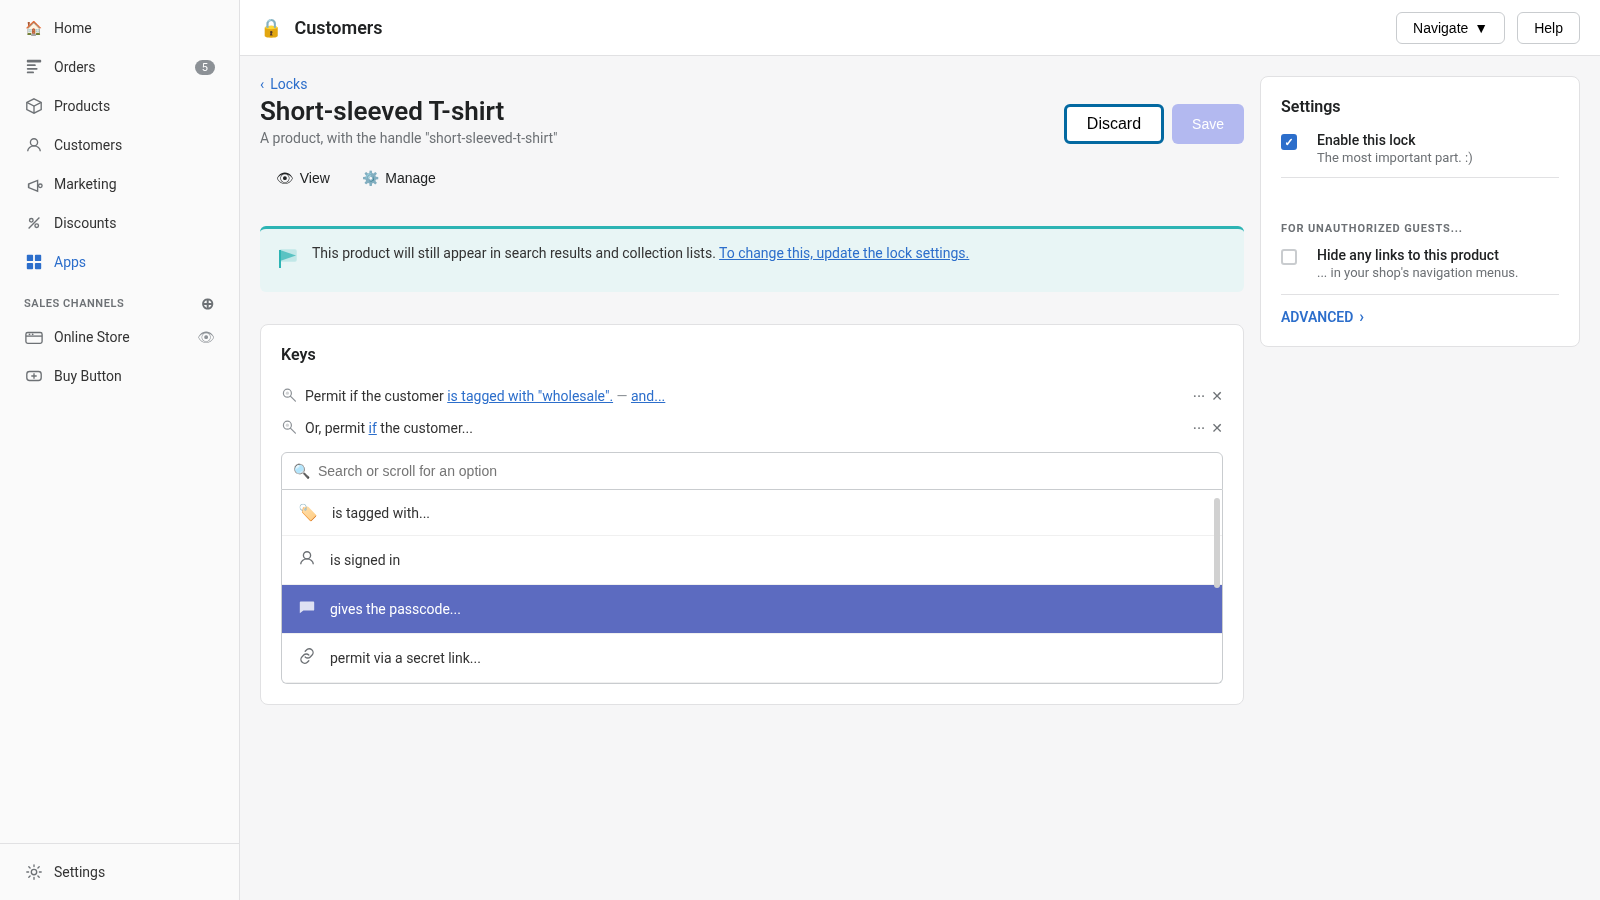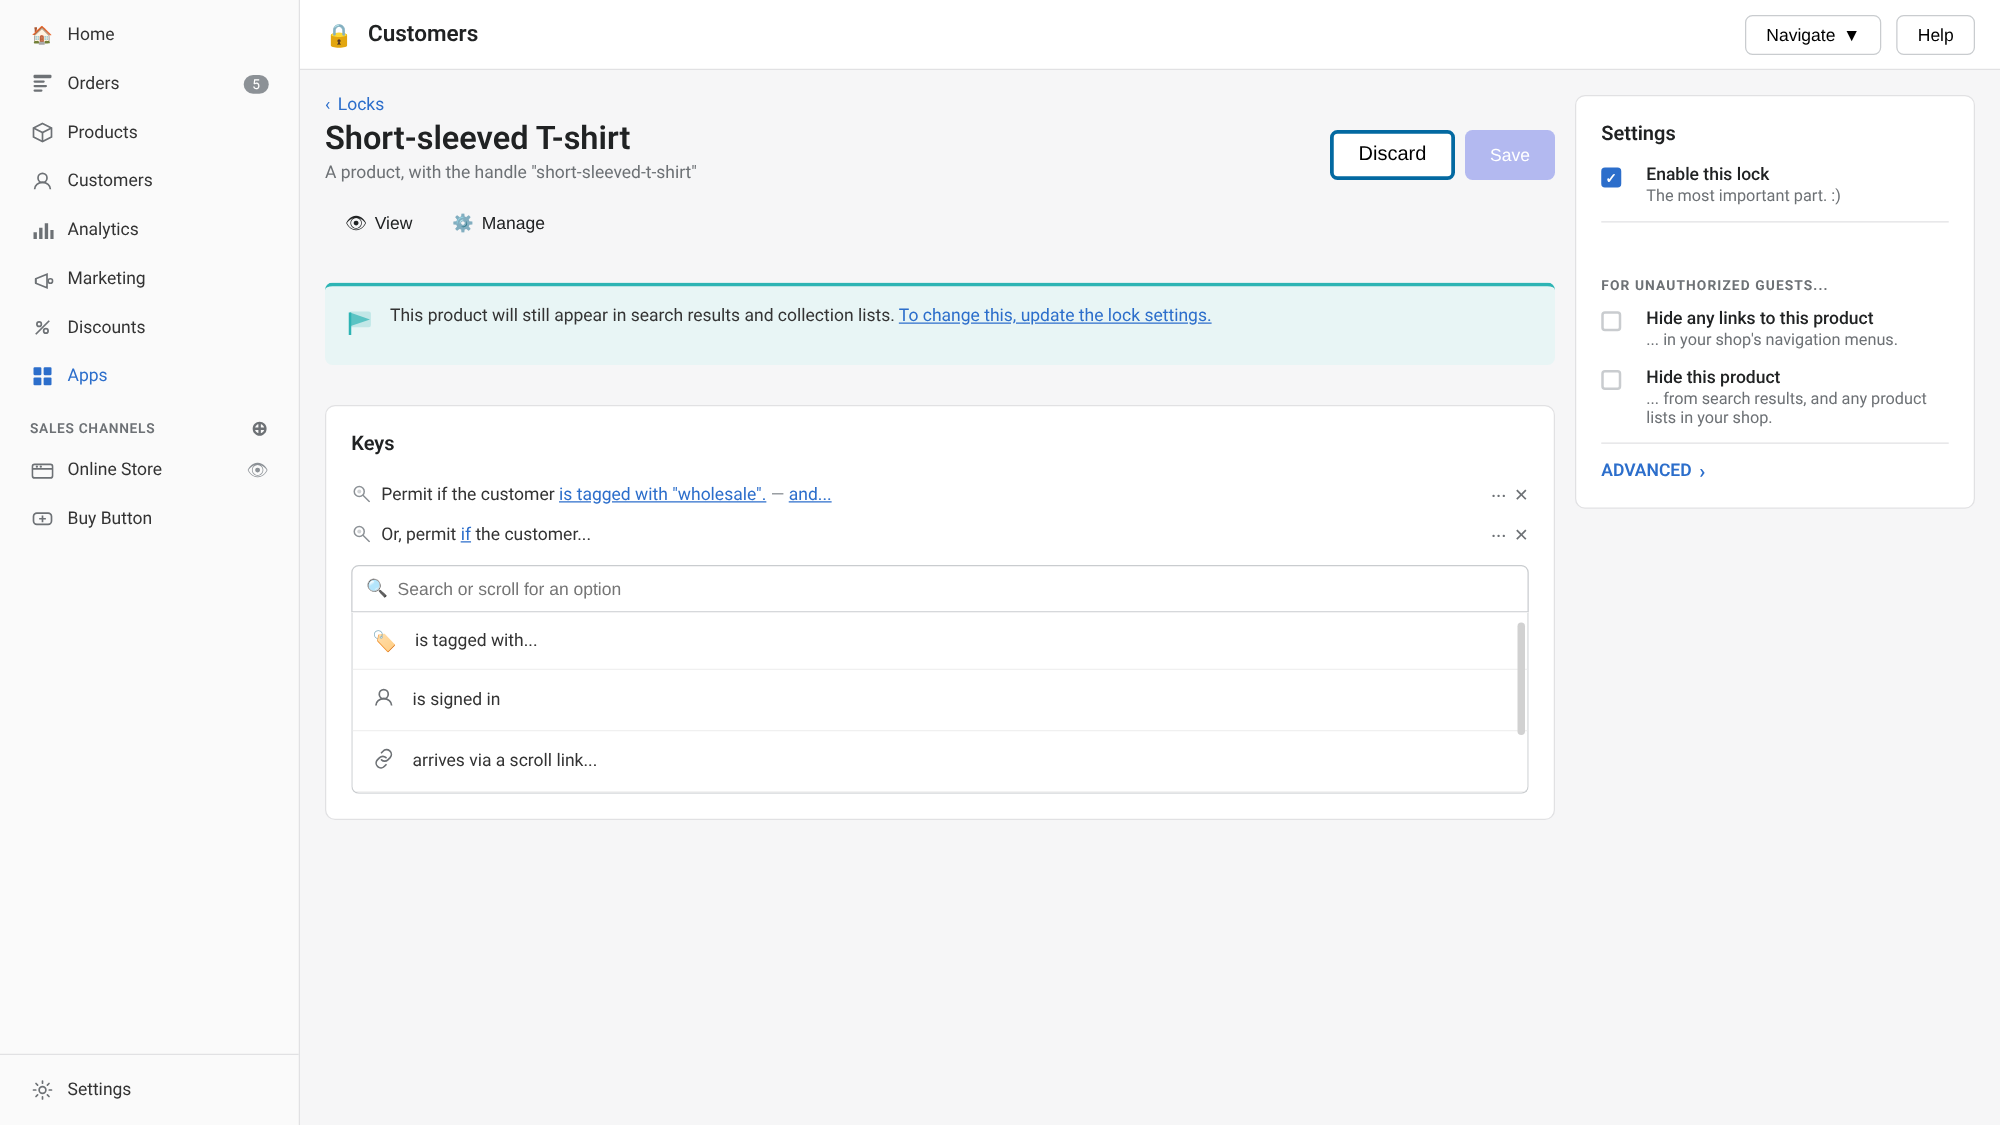--- a/index.html
+++ b/index.html
@@ -279,31 +279,20 @@
       <span>Products</span>
     </div>
     <div class="nav-item">
       <span class="nav-icon">
         <svg width="18" height="18" viewBox="0 0 20 20" fill="none">
             <circle cx="10" cy="7" r="4" stroke="#6d7175" stroke-width="1.5"></circle>
             <path d="M3 17c0-3.314 3.134-6 7-6s7 2.686 7 6" stroke="#6d7175" stroke-width="1.5"></path>
           </svg>
       </span>
       <span>Customers</span>
-    </div>
-    <div class="nav-item">
-      <span class="nav-icon">
-        <svg width="18" height="18" viewBox="0 0 20 20" fill="none">
-            <rect x="2" y="12" width="3" height="6" fill="#6d7175"></rect>
-            <rect x="7" y="8" width="3" height="10" fill="#6d7175"></rect>
-            <rect x="12" y="4" width="3" height="14" fill="#6d7175"></rect>
-            <rect x="17" y="10" width="3" height="8" fill="#6d7175"></rect>
-          </svg>
-      </span>
-      <span>Analytics</span>
     </div>
     <div class="nav-item">
       <span class="nav-icon">
         <svg width="18" height="18" viewBox="0 0 20 20" fill="none">
             <path d="M4 14V10L14 6V18L4 14Z" stroke="#6d7175" stroke-width="1.5" fill="none"></path>
             <path d="M4 10V14" stroke="#6d7175" stroke-width="1.5"></path>
             <circle cx="17" cy="12" r="2" stroke="#6d7175" stroke-width="1.5"></circle>
           </svg>
       </span>
       <span>Marketing</span>
@@ -489,28 +478,36 @@
             </div>
             <div class="dropdown-item">
               <span class="di-icon">
                 <svg width="18" height="18" viewBox="0 0 20 20" fill="none">
                     <circle cx="10" cy="7" r="4" stroke="#6d7175" stroke-width="1.5"></circle>
                     <path d="M3 17c0-3.314 3.134-6 7-6s7 2.686 7 6" stroke="#6d7175" stroke-width="1.5"></path>
                   </svg>
               </span>
               <span>is signed in</span>
             </div>
+            <div class="dropdown-item selected">
+              <span class="di-icon">
+                <svg width="18" height="18" viewBox="0 0 20 20" fill="none">
+                    <path d="M3 4h14a1 1 0 011 1v8a1 1 0 01-1 1H6l-4 3V5a1 1 0 011-1z" fill="white" opacity="0.8"></path>
+                  </svg>
+              </span>
+              <span>gives the passcode...</span>
+            </div>
             <div class="dropdown-item">
               <span class="di-icon">
                 <svg width="18" height="18" viewBox="0 0 20 20" fill="none">
                     <path d="M8 11a4 4 0 005.657 0l2-2A4 4 0 009.343 3.343L8 4.687" stroke="#6d7175" stroke-width="1.5" stroke-linecap="round"></path>
                     <path d="M12 9a4 4 0 00-5.657 0l-2 2A4 4 0 0010.657 16.657L12 15.313" stroke="#6d7175" stroke-width="1.5" stroke-linecap="round"></path>
                   </svg>
               </span>
-              <span>arrives via a scroll link...</span>
+              <span>permit via a secret link...</span>
             </div>
 
             <div style="position:absolute; right:2px; top:0; bottom:0; width:6px;">
               <div style="width:6px; height:90px; background:#d1d1d1; border-radius:3px; margin-top:8px;"></div>
             </div>
           </div>
         </div>
 
       </div>
     </div>
@@ -532,27 +529,20 @@
         <div class="section-label">FOR UNAUTHORIZED GUESTS...</div>
 
         <div class="checkbox-wrap" style="margin-bottom:14px;">
           <div class="cb-unchecked"></div>
           <div>
             <div class="setting-label">Hide any links to this product</div>
             <div class="setting-desc">... in your shop's navigation menus.</div>
           </div>
         </div>
 
-        <div class="checkbox-wrap">
-          <div class="cb-unchecked"></div>
-          <div>
-            <div class="setting-label">Hide this product</div>
-            <div class="setting-desc">... from search results, and any product lists in your shop.</div>
-          </div>
-        </div>
 
         <hr class="divider">
 
         <div class="advanced-row">
           <span>ADVANCED</span>
           <span class="advanced-arrow">›</span>
         </div>
       </div>
     </div>
 

